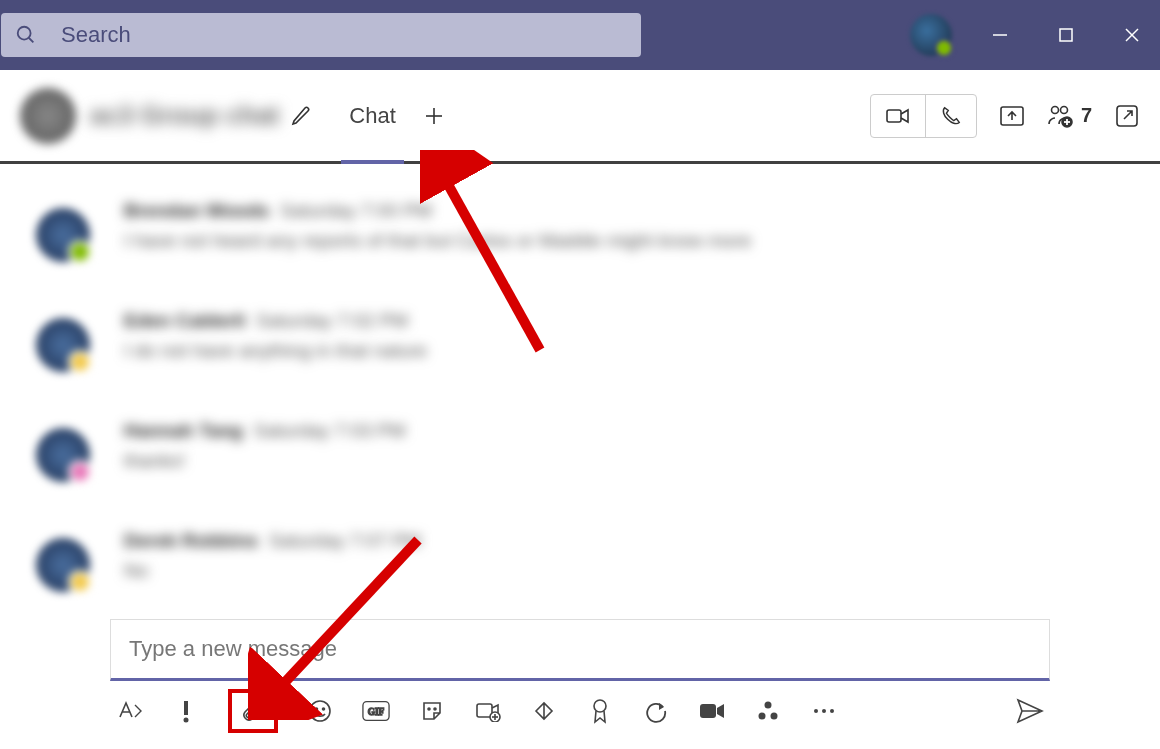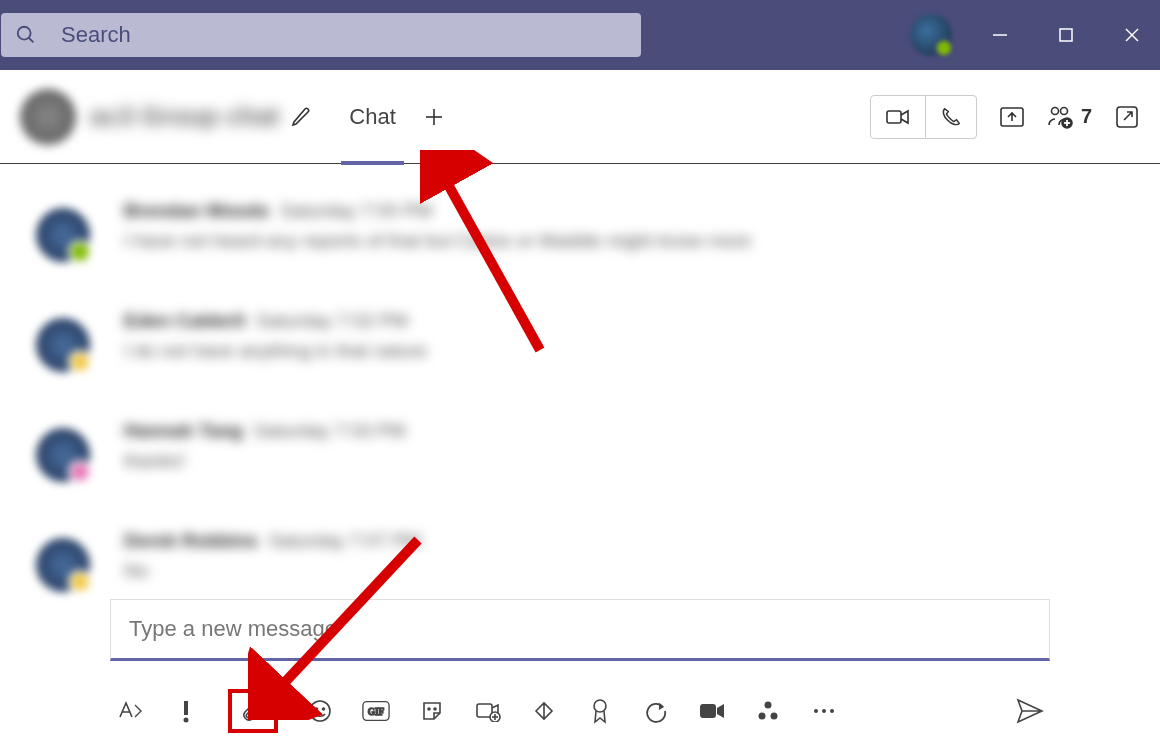--- a/index.html
+++ b/index.html
@@ -47,21 +47,21 @@
     content: ""; position: absolute; bottom: -1px; right: -1px;
     width: 14px; height: 14px; border-radius: 50%;
     background: #7fba00; border: 2px solid #4a4c7a;
   }
   .winbtn {
     width: 36px; display: flex; justify-content: center;
     color: #fff; cursor: pointer;
   }
   .chat-header {
     height: 94px;
-    border-bottom: 1px solid #404040;
+    border-bottom: 3px solid #404040;
     display: flex;
     align-items: center;
     padding: 0 20px;
     position: relative;
   }
   .chat-avatar {
     width: 56px; height: 56px; border-radius: 50%;
     background: radial-gradient(circle, #888, #555);
     filter: blur(5px);
   }
@@ -124,21 +124,21 @@
     display: flex; align-items: center;
     padding: 0 18px;
     background:#fff;
   }
   .compose input {
     border: none; outline: none; font-size: 22px; color: #777; flex: 1;
   }
   .compose input::placeholder { color: #777; }
   .toolbar {
     display: flex; align-items: center; gap: 28px;
-    padding: 28px 6px 0 6px;
+    padding: 8px 6px 0 6px;
     color: #444;
   }
   .toolbar .spacer { flex: 1; }
   .tool { cursor: pointer; display:flex; align-items:center; justify-content:center; width:28px; height:28px;}
   .tool.highlight {
     border: 4px solid #d60000; width: 50px; height: 44px;
   }
 
   svg { display: block; }
   .arrow {

